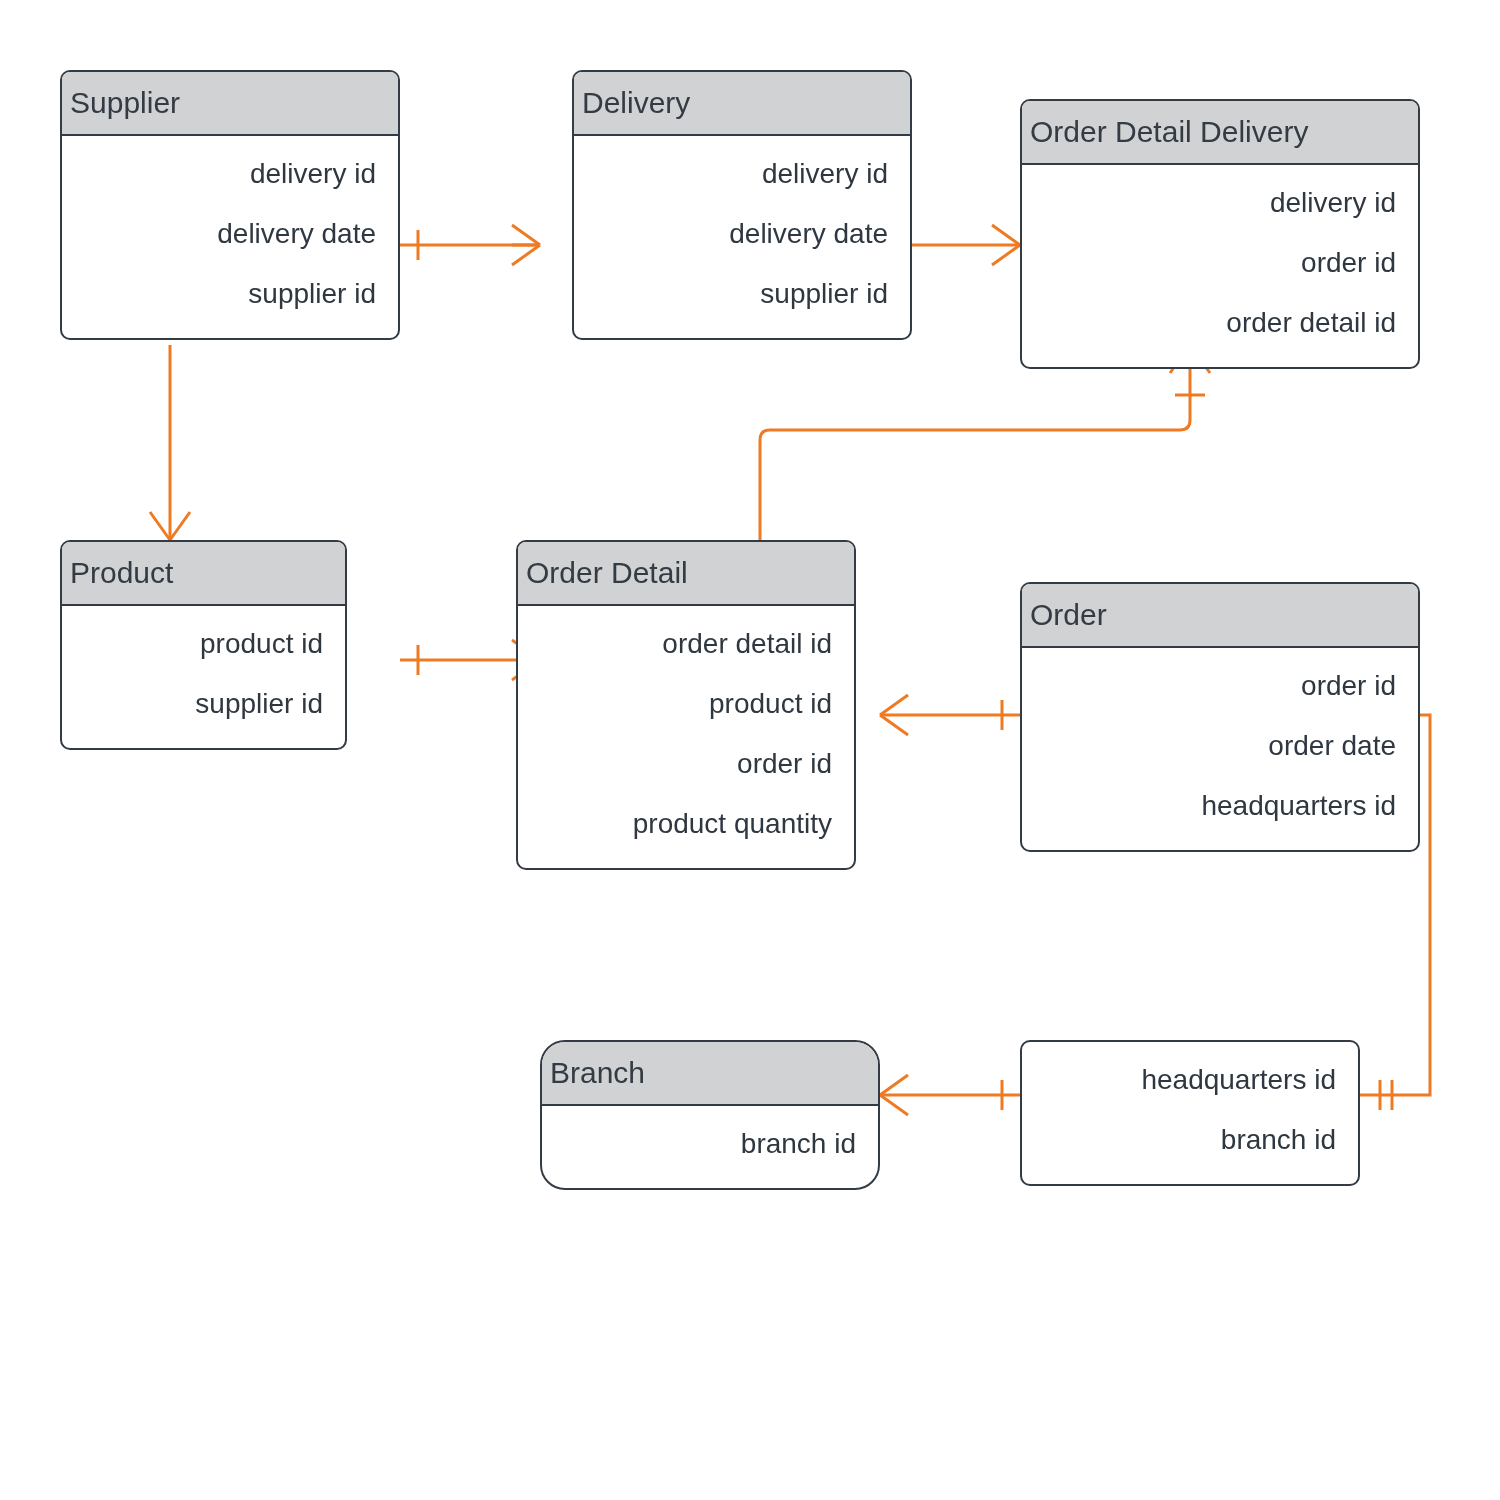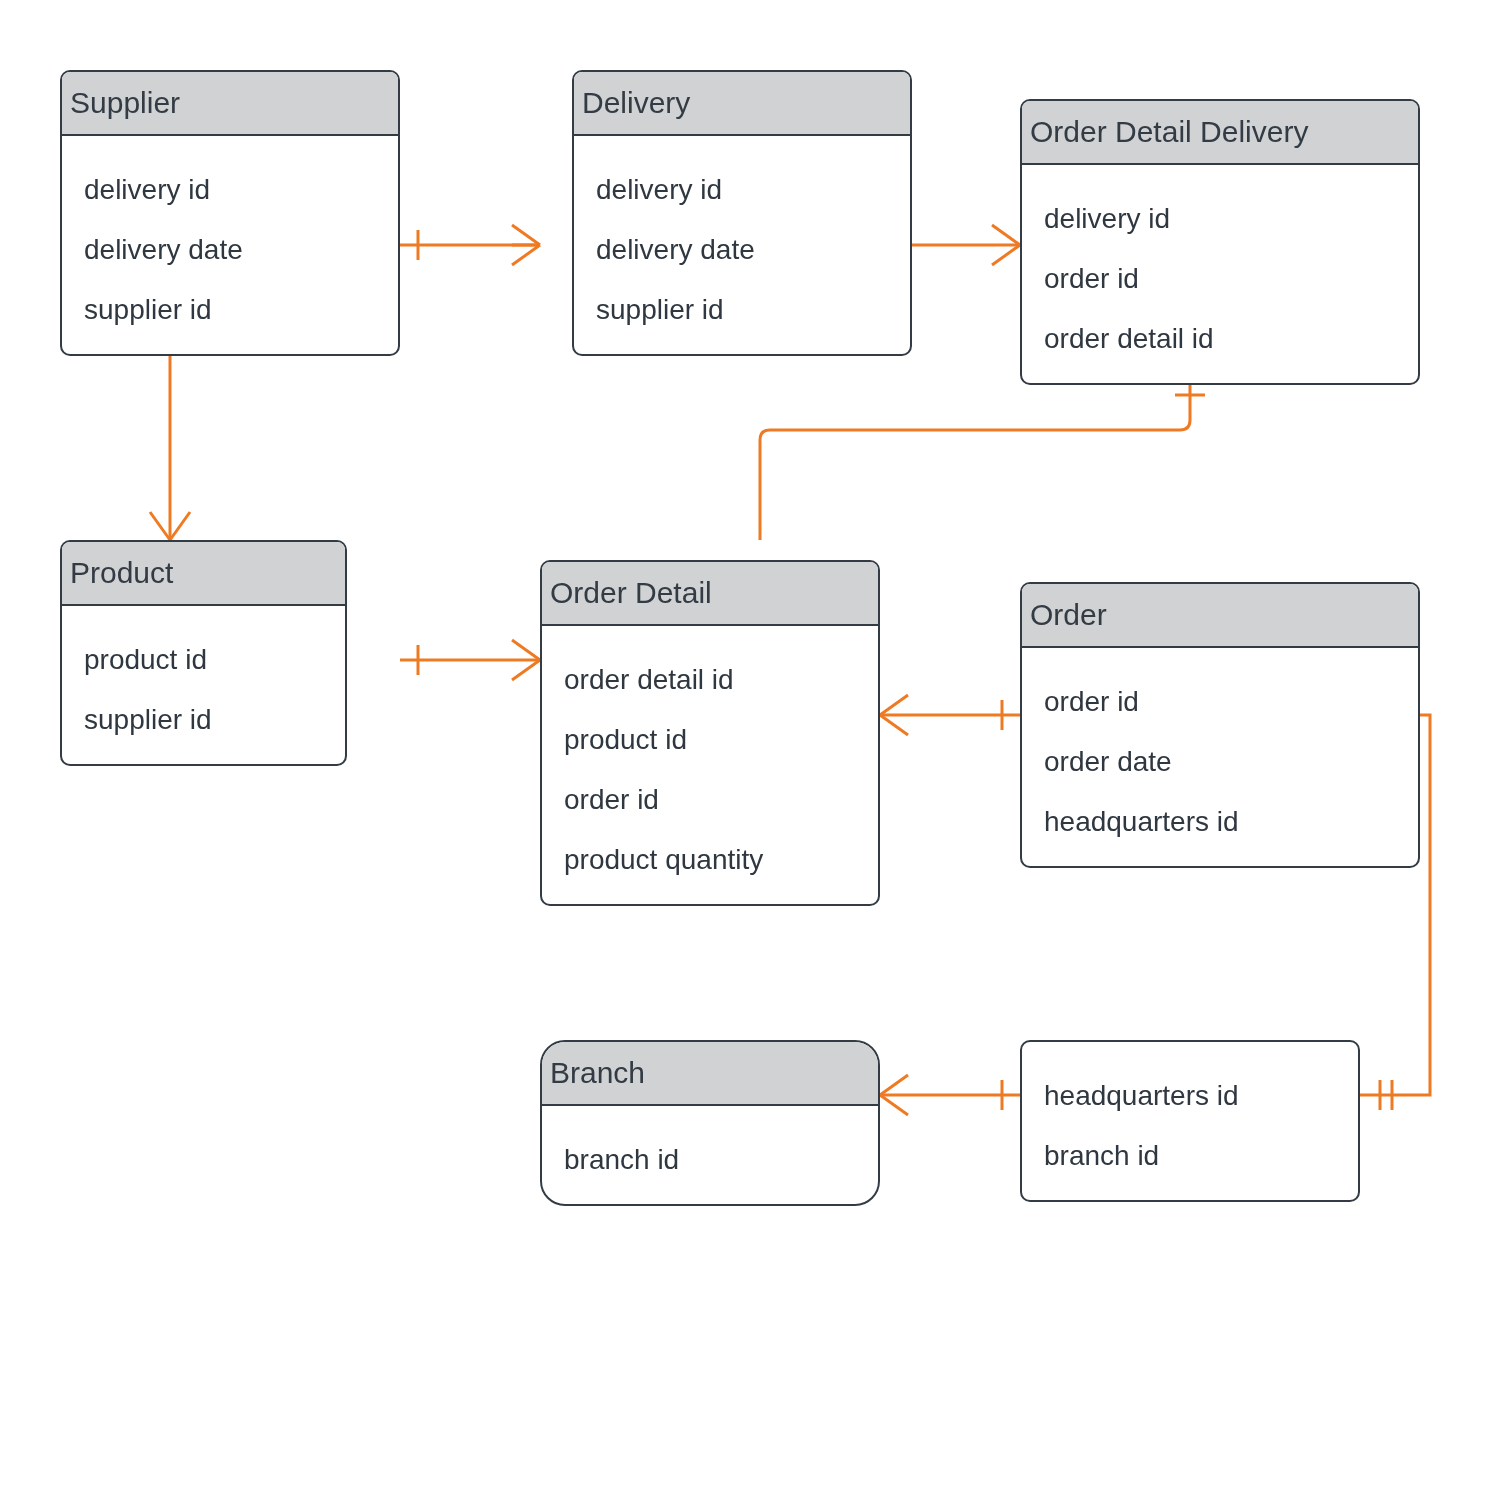--- a/index.html
+++ b/index.html
@@ -32,21 +32,22 @@
     overflow: hidden;
   }
   .entity .title {
     background: #d0d2d4;
     border-bottom: 2px solid #333b44;
     padding: 14px 8px;
     font-size: 30px;
     font-weight: 500;
   }
   .entity .attrs {
-    padding: 24px 22px 14px 22px;
+    padding: 8px 22px 14px 22px;
+    text-align: right;
   }
   .entity .attr {
     font-size: 28px;
     padding: 14px 0;
     font-weight: 400;
     color: #2f3740;
   }
   
   .conn { stroke: #ee7b23; stroke-width: 3; fill: none; }
 </style>
@@ -154,21 +155,21 @@
   </div>
 
   <div class="entity" style="left:60px; top:540px; width:287px;">
     <div class="title">Product</div>
     <div class="attrs">
       <div class="attr">product id</div>
       <div class="attr">supplier id</div>
     </div>
   </div>
 
-  <div class="entity" style="left:540px; top:540px; width:340px;margin-top:20px;">
+  <div class="entity" style="left:516px; top:540px; width:340px;">
     <div class="title">Order Detail</div>
     <div class="attrs">
       <div class="attr">order detail id</div>
       <div class="attr">product id</div>
       <div class="attr">order id</div>
       <div class="attr">product quantity</div>
     </div>
   </div>
 
   <div class="entity" style="left:1020px; top:540px; width:400px;margin-top:42px;">

